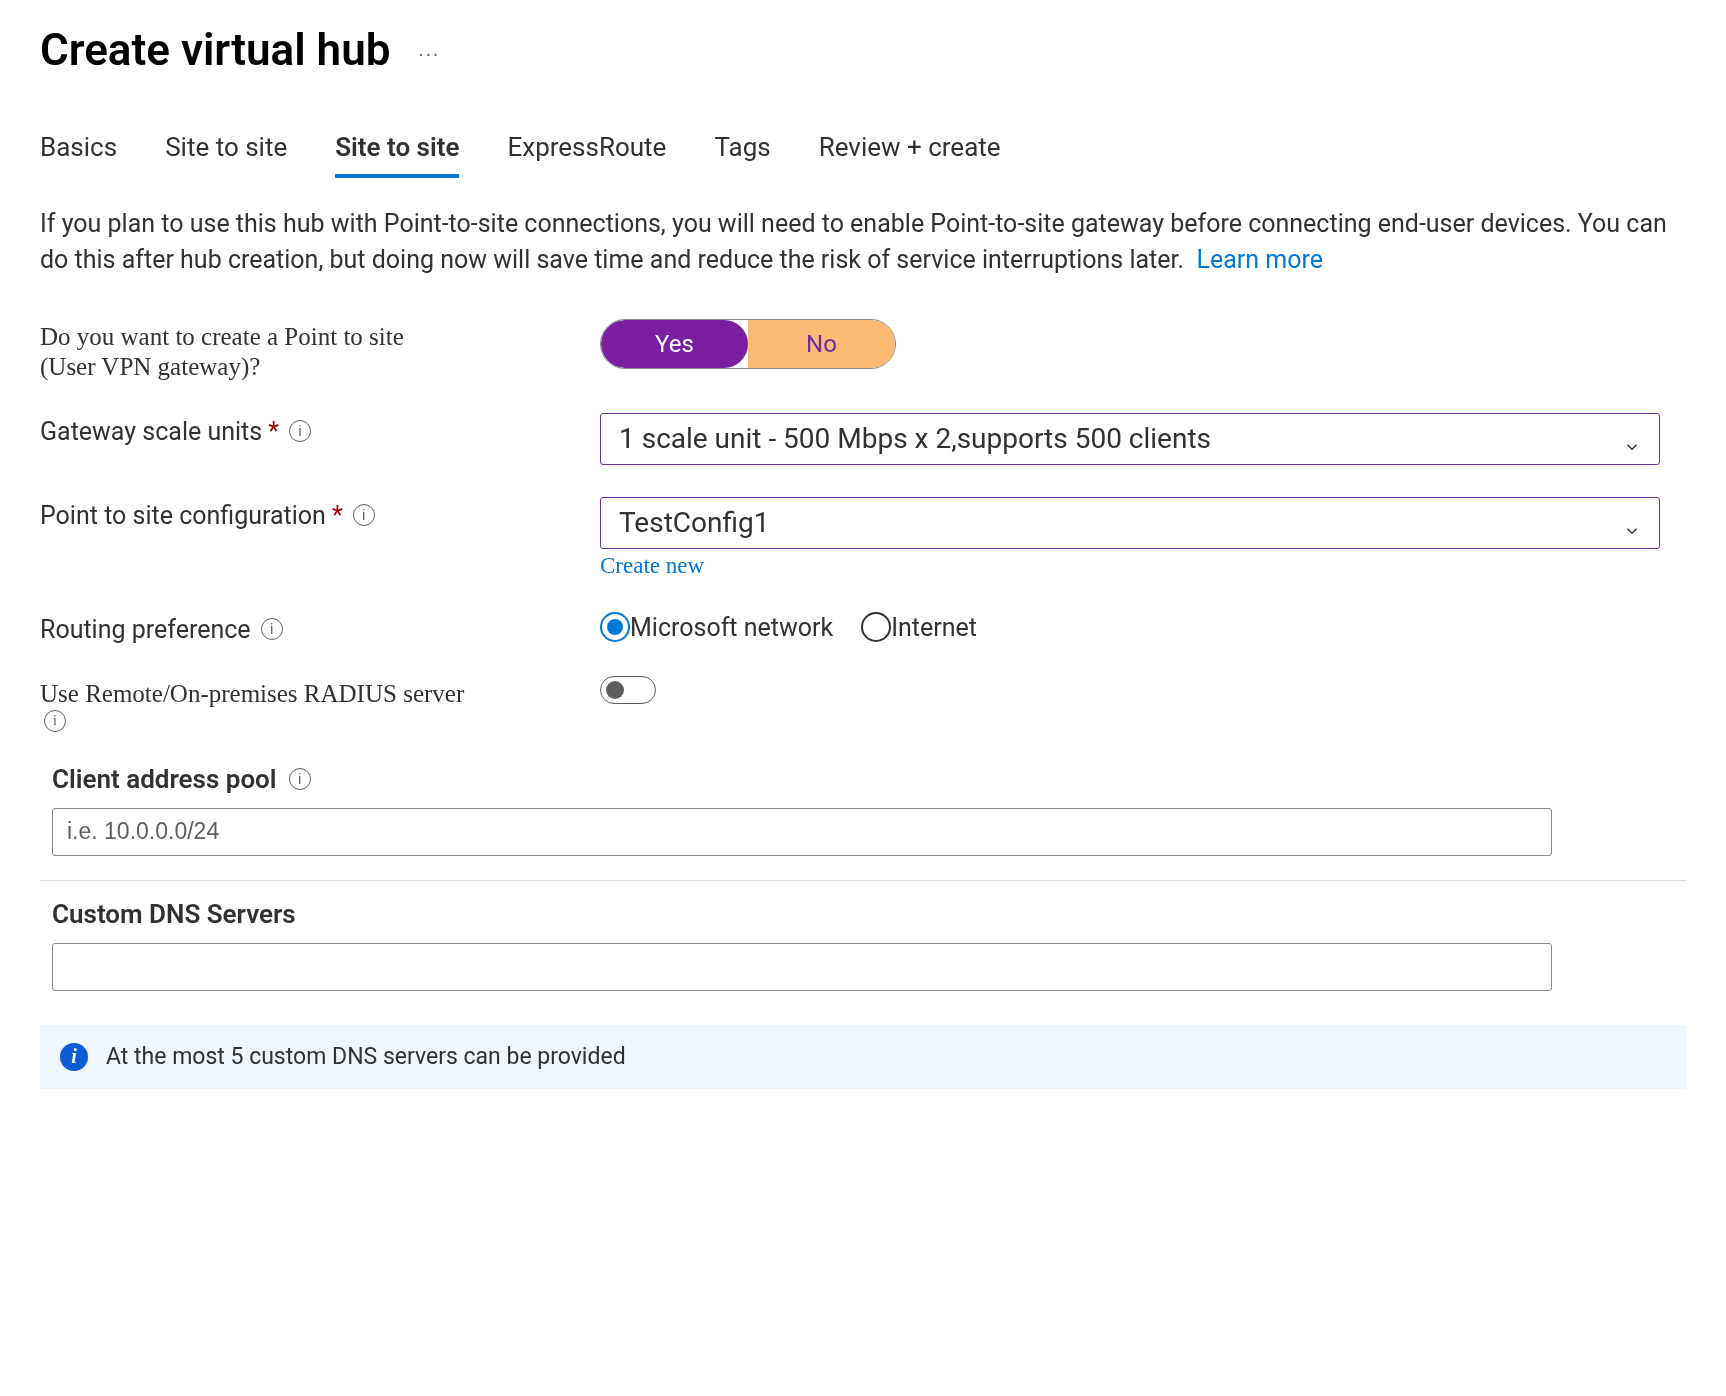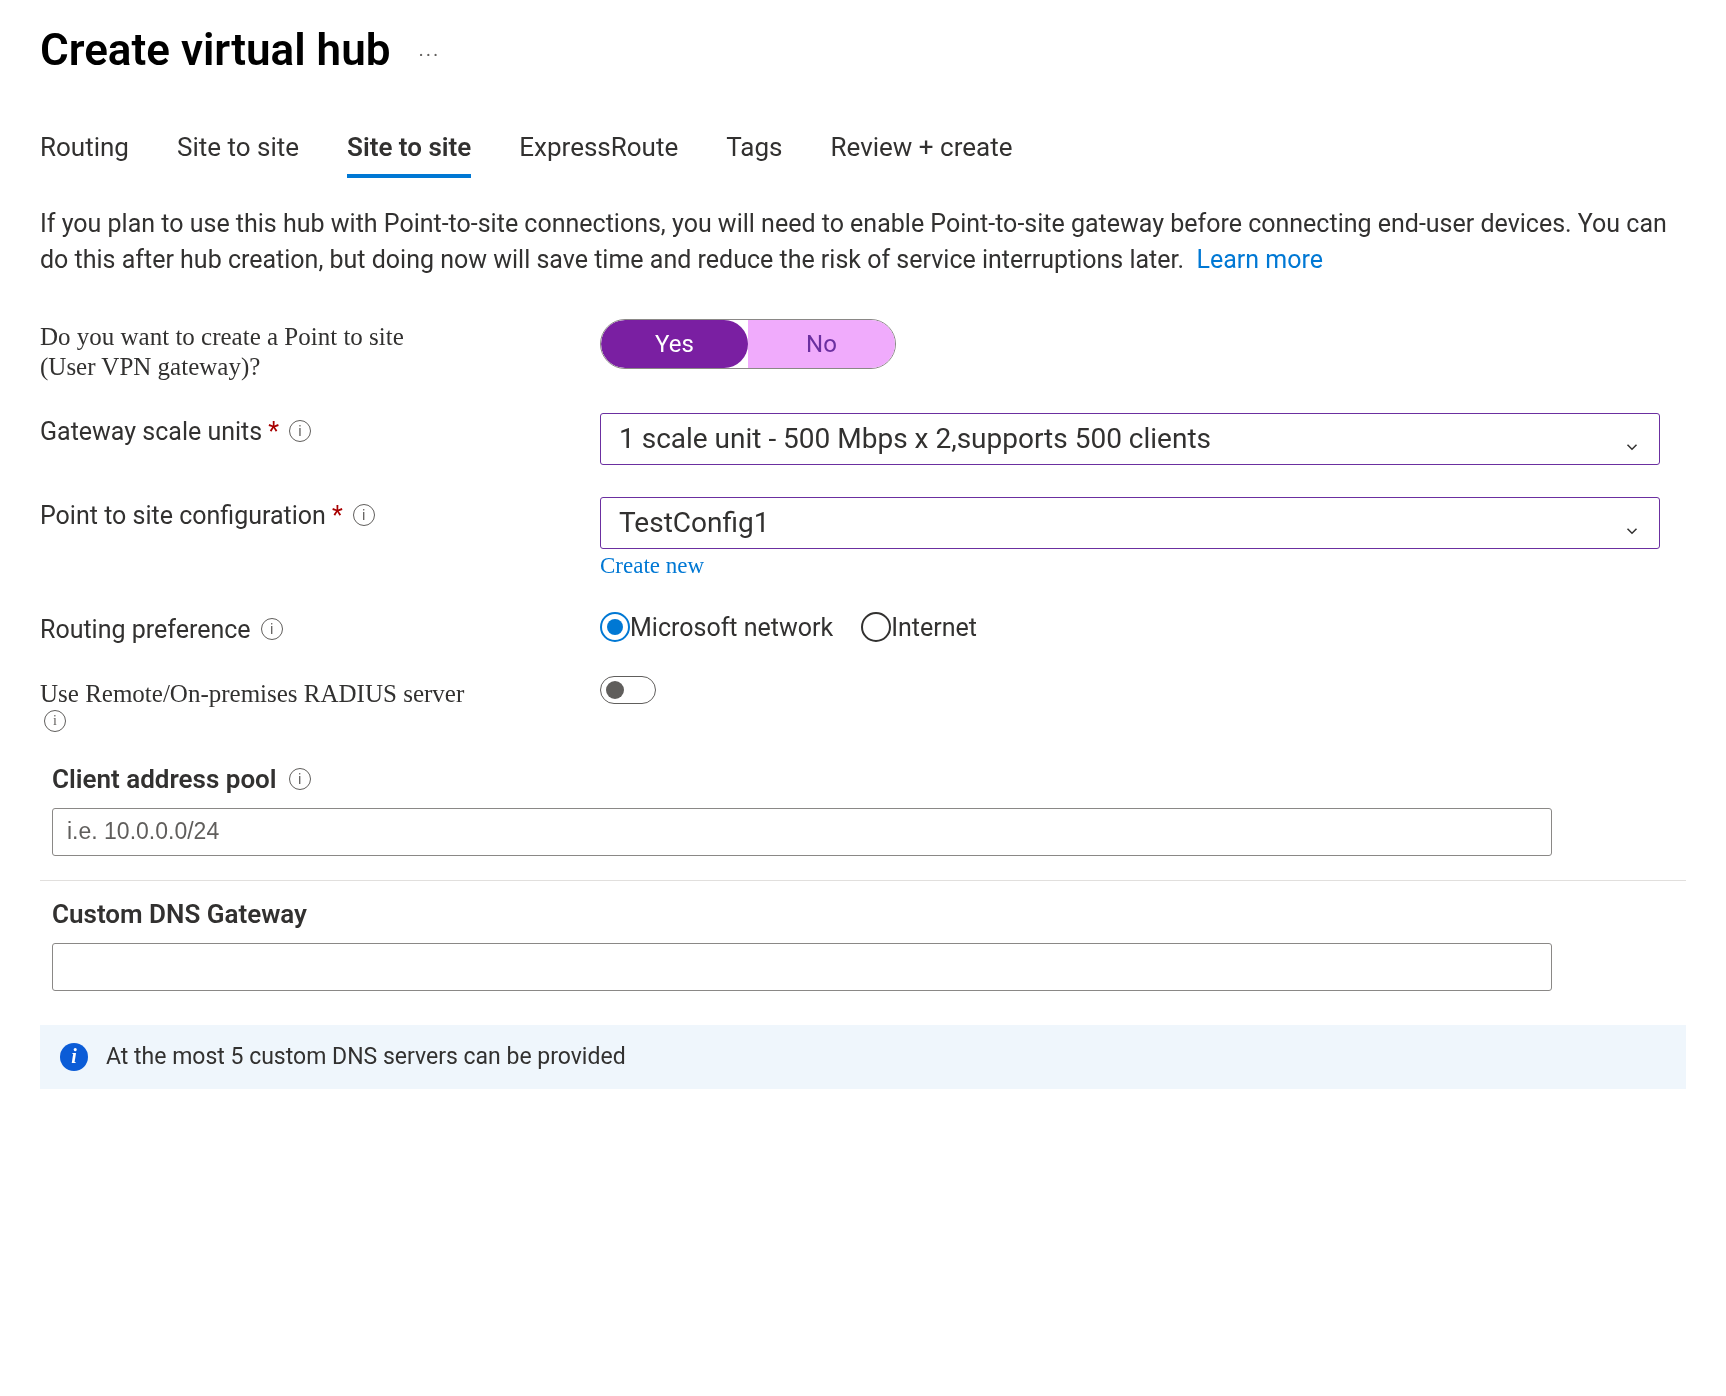--- a/index.html
+++ b/index.html
@@ -120,21 +120,21 @@
     width: 296px;
     height: 50px;
   }
   .pill-option {
     flex: 1;
     display: flex;
     align-items: center;
     justify-content: center;
     font-size: 24px;
     cursor: pointer;
-    background: #f0abfc;
+    background: #fdba74;
     color: #6b2fa0;
   }
   .pill-option.selected {
     background: #7a1fa2;
     color: #fff;
     border-radius: 999px;
   }
   
   .select-box {
     display: flex;
@@ -276,21 +276,21 @@
 <div class="page">
 
   
   <div class="header-row">
     <h1 class="page-title">Create virtual hub</h1>
     <span class="more-dots">···</span>
   </div>
 
   
   <div class="tabs">
-    <div class="tab">Routing</div>
+    <div class="tab">Basics</div>
     <div class="tab">Site to site</div>
     <div class="tab active">Site to site</div>
     <div class="tab">ExpressRoute</div>
     <div class="tab">Tags</div>
     <div class="tab">Review + create</div>
   </div>
 
   
   <div class="description">
     <span>If you plan to use this hub with Point-to-site connections, you will need to enable Point-to-site gateway before connecting end-user devices. You can do this after hub creation, but doing now will save time and reduce the risk of service interruptions later.</span>
@@ -396,21 +396,21 @@
   
   <div class="section-heading">
     <span>Client address pool</span>
     <span class="info-icon">i</span>
   </div>
   <input class="full-input" type="text" placeholder="i.e. 10.0.0.0/24" style="">
   <hr class="divider">
 
   
   <div class="section-heading">
-    <span>Custom DNS Gateway</span>
+    <span>Custom DNS Servers</span>
   </div>
   <input class="full-input" type="text" style="">
 
   
   <div class="info-banner">
     <div class="info-banner-icon">i</div>
     <span>At the most 5 custom DNS servers can be provided</span>
   </div>
 
 </div>

